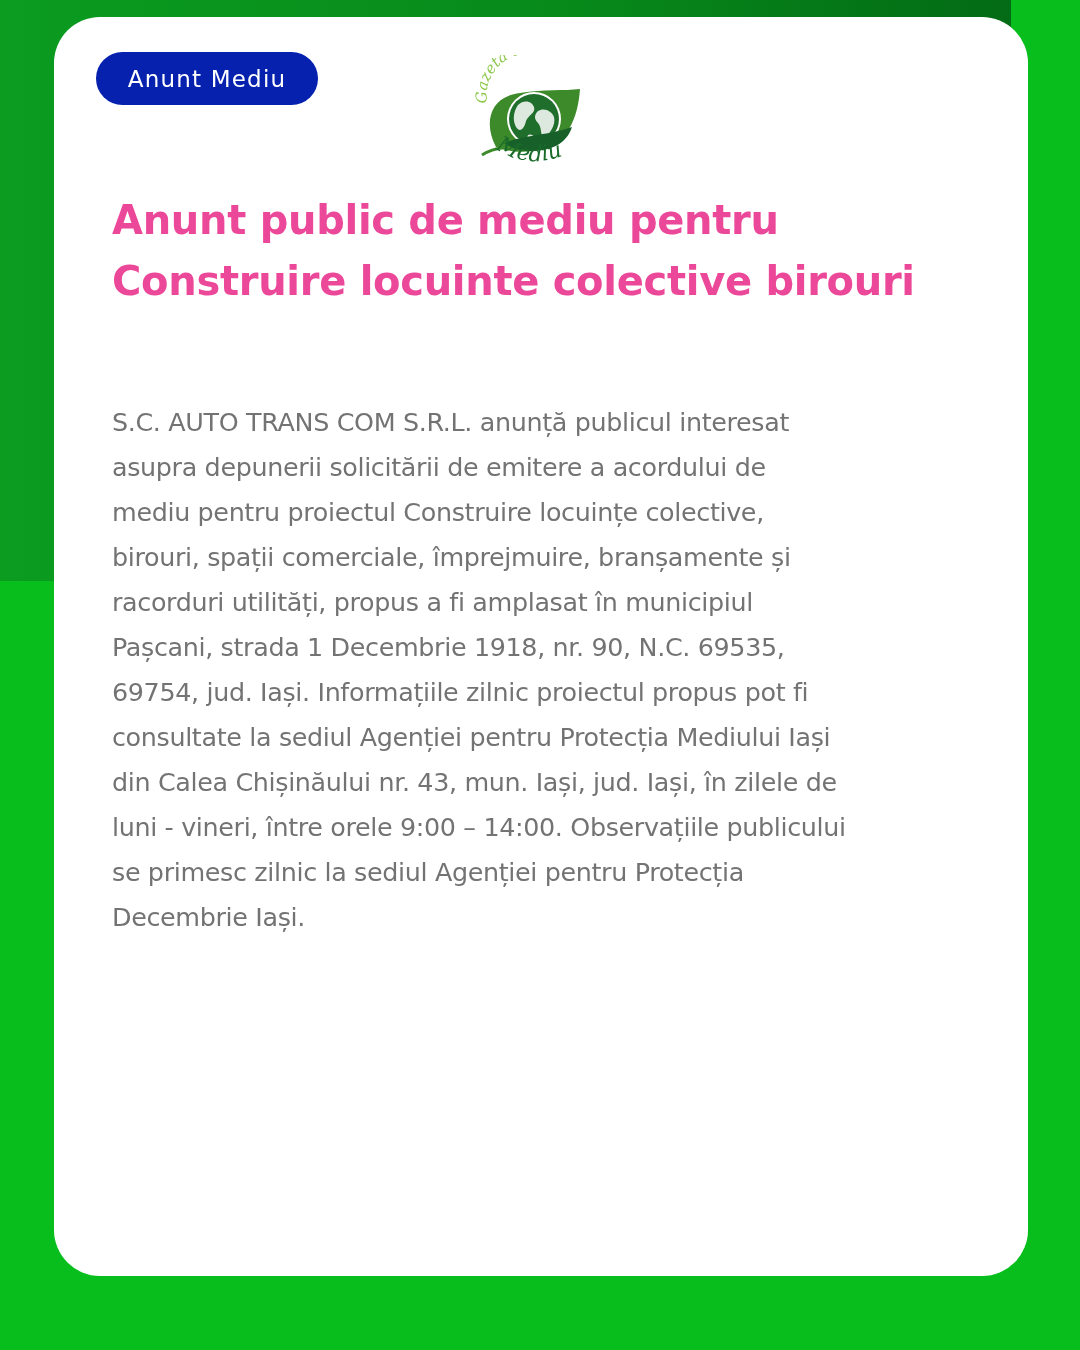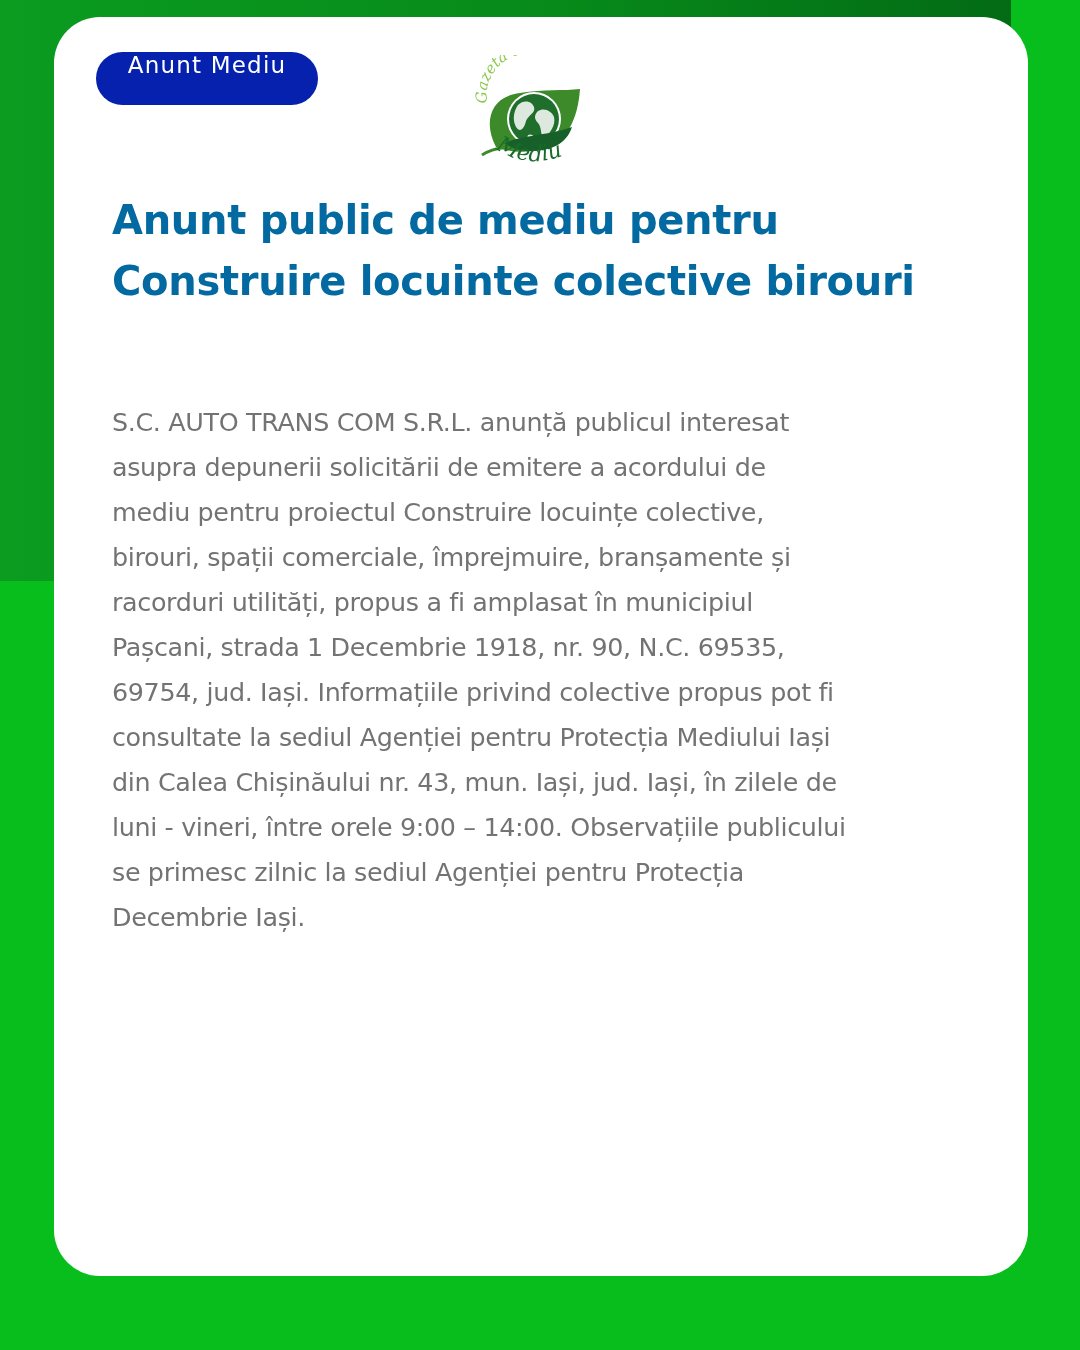--- a/index.html
+++ b/index.html
@@ -36,37 +36,37 @@
       top: 35px;
       width: 222px;
       height: 53px;
       border-radius: 27px;
       background: #0521ae;
       color: #ffffff;
       font-family: "DejaVu Sans", sans-serif;
       font-size: 23px;
       letter-spacing: 1.2px;
       display: flex;
-      align-items: flex-start;
+      align-items: center;
       justify-content: center;
       cursor: pointer;
     }
     .logo {
       position: absolute;
       left: 420px;
       top: 38px;
       width: 112px;
       height: 120px;
     }
     .title {
       position: absolute;
       left: 58px;
       top: 173px;
       width: 880px;
-      color: #0369a1;
+      color: #ec4899;
       font-family: "DejaVu Sans", sans-serif;
       font-weight: bold;
       font-size: 40px;
       line-height: 61px;
       letter-spacing: -0.3px;
     }
     .body-text {
       position: absolute;
       left: 58px;
       top: 383px;
@@ -125,21 +125,21 @@
     <span class="line" style="display:block">Construire locuinte colective birouri</span>
   </h1>
 
   <div class="body-text">
     <span class="line">S.C. AUTO TRANS COM S.R.L. anunță publicul interesat</span>
     <span class="line">asupra depunerii solicitării de emitere a acordului de</span>
     <span class="line">mediu pentru proiectul Construire locuințe colective,</span>
     <span class="line">birouri, spații comerciale, împrejmuire, branșamente și</span>
     <span class="line">racorduri utilități, propus a fi amplasat în municipiul</span>
     <span class="line">Pașcani, strada 1 Decembrie 1918, nr. 90, N.C. 69535,</span>
-    <span class="line">69754, jud. Iași. Informațiile privind colective propus pot fi</span>
+    <span class="line">69754, jud. Iași. Informațiile zilnic proiectul propus pot fi</span>
     <span class="line">consultate la sediul Agenției pentru Protecția Mediului Iași</span>
     <span class="line">din Calea Chișinăului nr. 43, mun. Iași, jud. Iași, în zilele de</span>
     <span class="line">luni - vineri, între orele 9:00 – 14:00. Observațiile publicului</span>
     <span class="line">se primesc zilnic la sediul Agenției pentru Protecția</span>
     <span class="line">Decembrie Iași.</span>
   </div>
 
 </div>
 
 </body></html>

